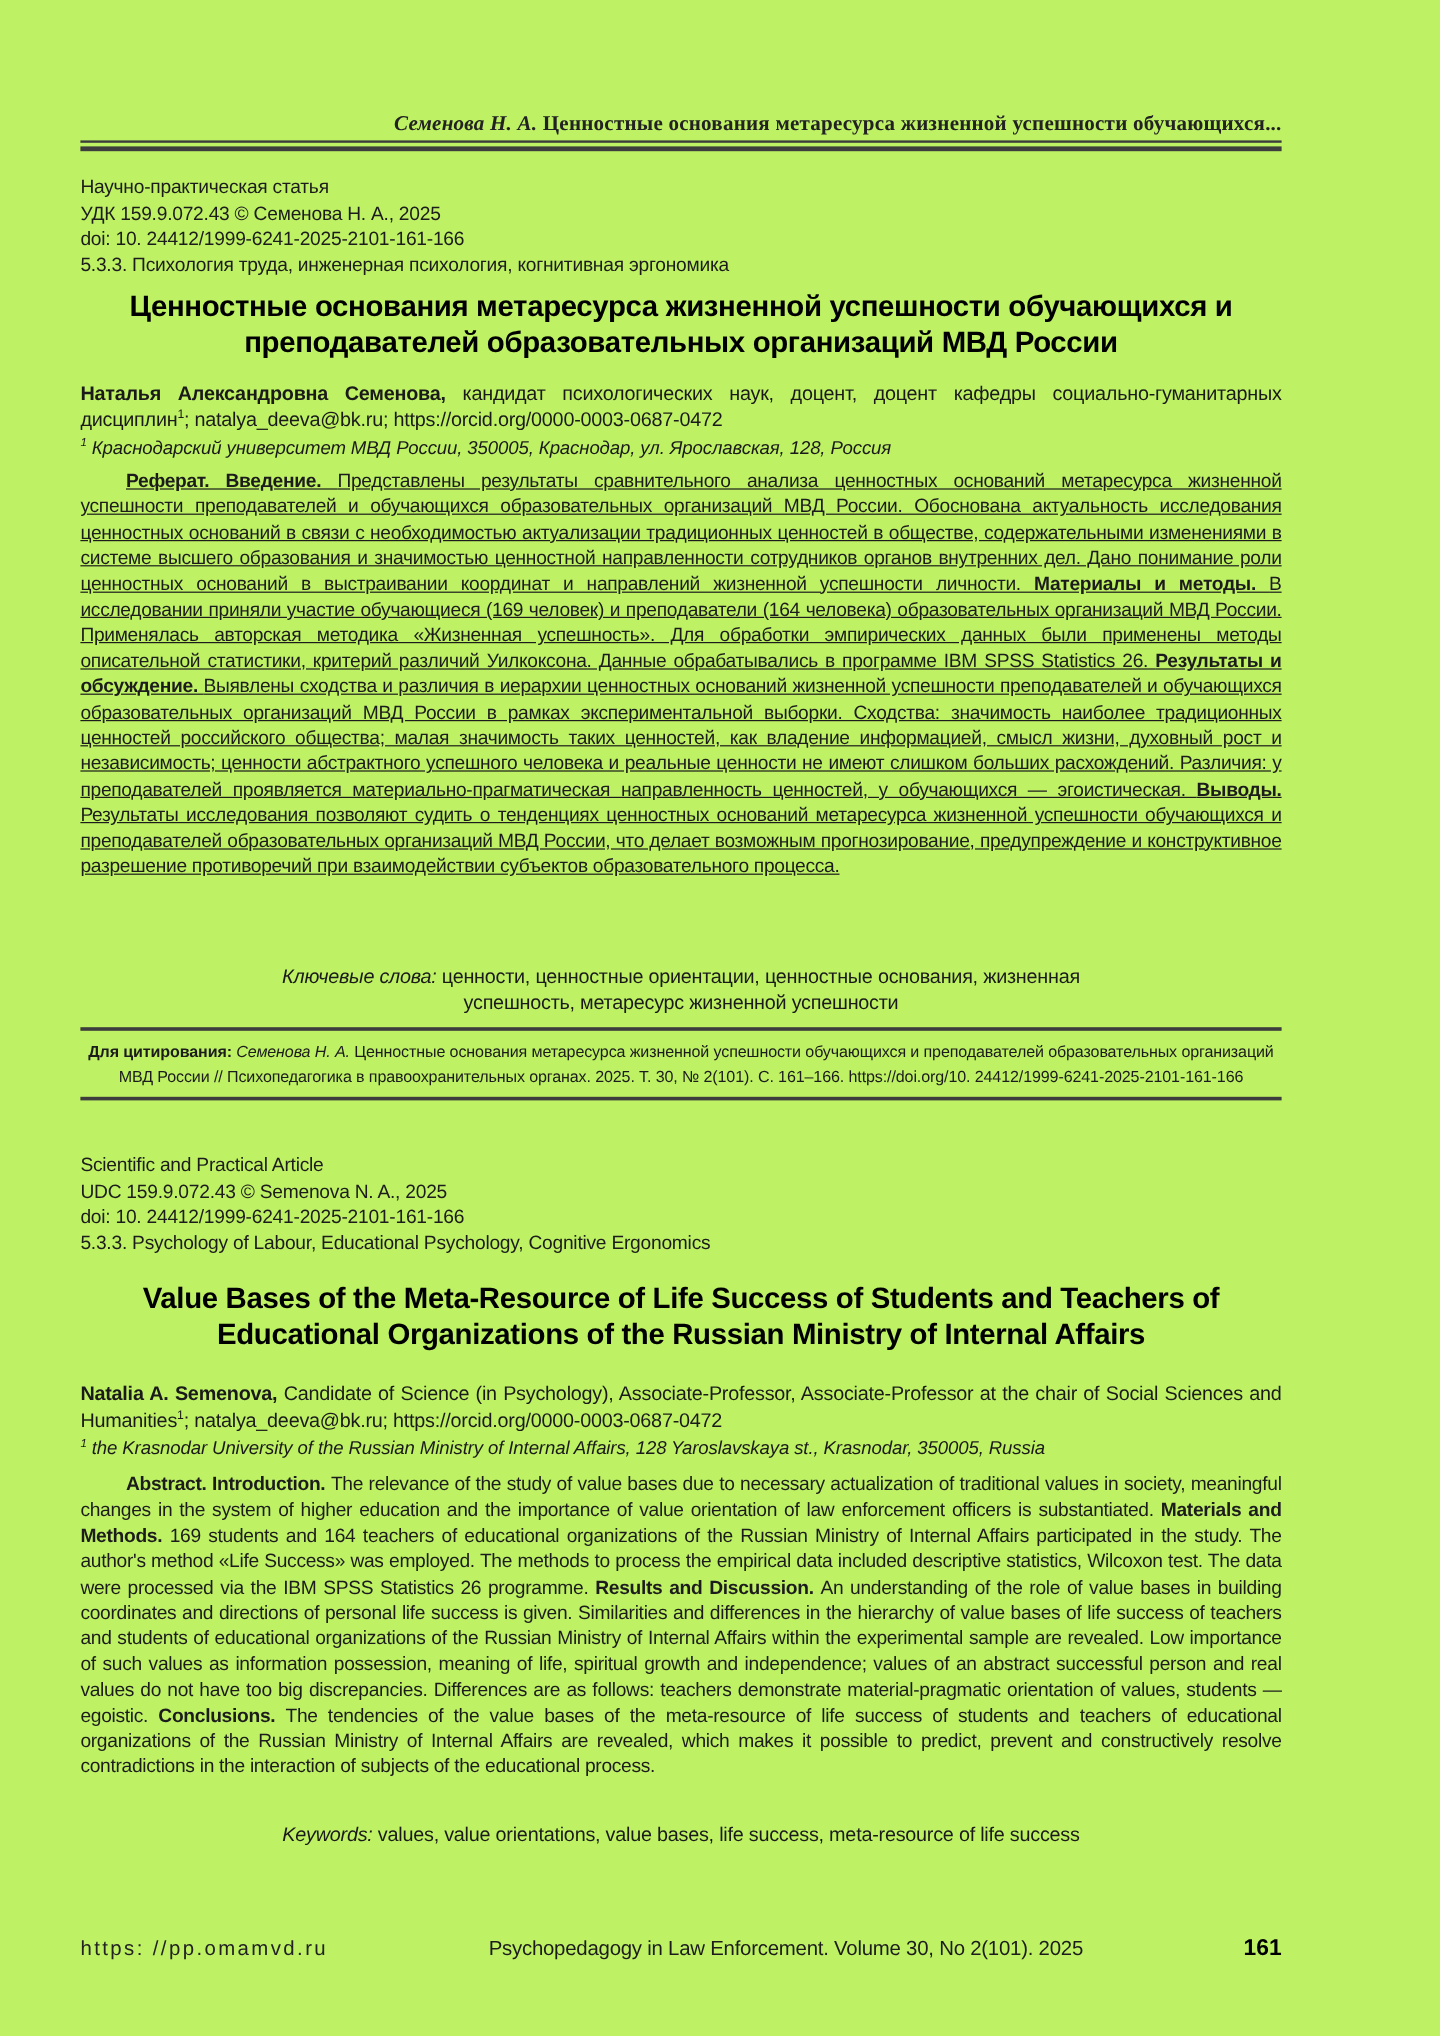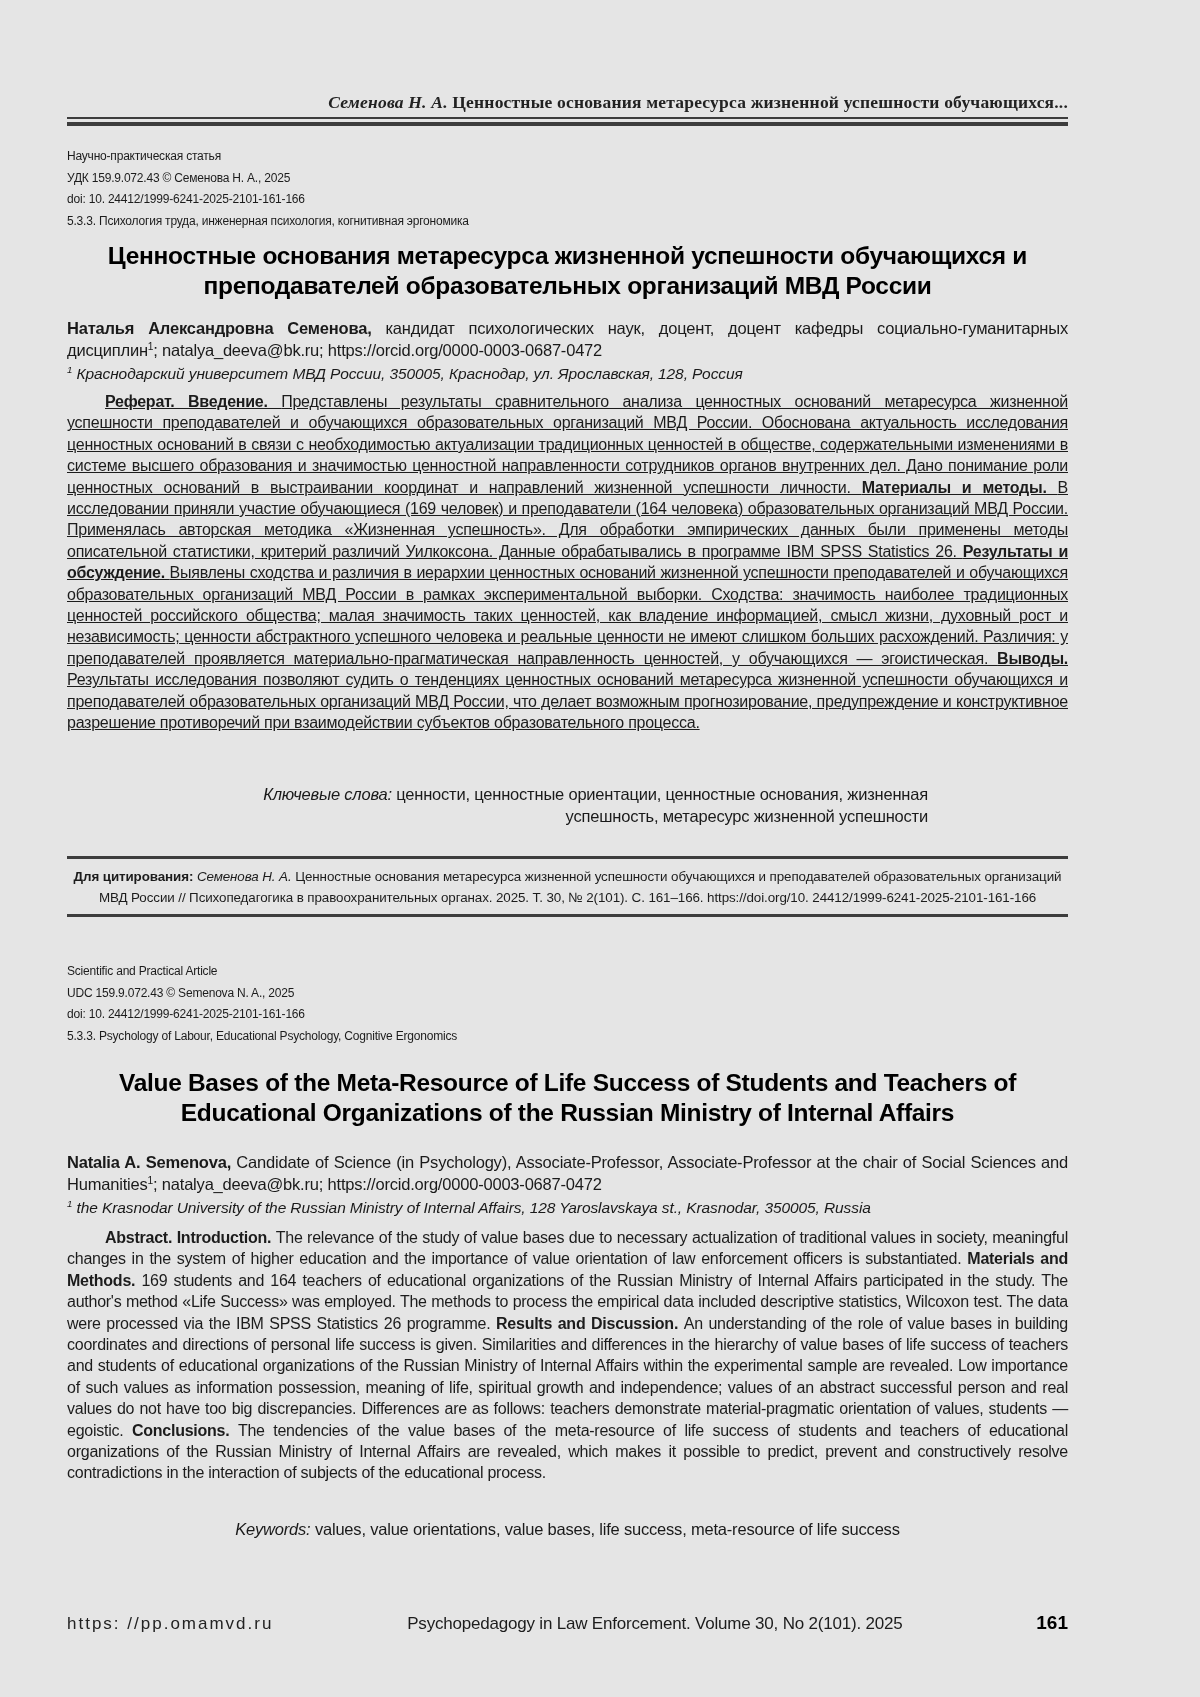--- a/index.html
+++ b/index.html
@@ -1,40 +1,40 @@
 <!DOCTYPE html>
 <html><head>
 <meta charset="utf-8">
 <style>
   html,body{margin:0;padding:0;background:#ffffff;}
   .page{
     position:relative;
     width:1200px;height:1697px;
-    background:#e5e5e5;
+    background:#bef264;
     font-family:"Liberation Sans","DejaVu Sans",sans-serif;
     color:#1a1a1a;
     overflow:hidden;
   }
   .col{position:absolute;left:67px;width:1001px;}
 
   
   .running-head{
     top:92px;text-align:right;
     font-family:"Liberation Serif","DejaVu Serif",serif;
     font-size:17.5px;font-weight:bold;color:#222;
     letter-spacing:0.2px;
   }
   .header-rule{
     top:117px;height:3px;
     border-top:2px solid #3d3d3d;
     border-bottom:4px solid #3d3d3d;
   }
 
   
-  .meta{font-size:12px;line-height:21.5px;letter-spacing:-0.2px;color:#1c1c1c;}
+  .meta{font-size:16px;line-height:21.5px;letter-spacing:-0.2px;color:#1c1c1c;}
   .ru-meta{top:146px;}
   .en-meta{top:961px;}
 
   
   .title{
     margin:0;text-align:center;font-weight:bold;color:#000;
     font-size:24.5px;line-height:29.5px;letter-spacing:-0.3px;
   }
   .ru-title{top:241px;}
   .en-title{top:1068px;}
@@ -50,21 +50,21 @@
   .en-affiliation{top:1199px;}
 
   .abstract{
     font-size:16px;line-height:21.4px;text-align:justify;
     text-indent:38px;letter-spacing:-0.25px;color:#1c1c1c;
   }
   .ru-abstract{top:391px;text-decoration:underline;}
   .en-abstract{top:1227px;}
 
   .keywords{text-align:center;font-size:16.5px;line-height:21.5px;letter-spacing:-0.2px;}
-  .ru-keywords{top:784px;padding:0 140px;width:721px;text-align:right;}
+  .ru-keywords{top:804px;padding:0 140px;width:721px;}
   .en-keywords{top:1519px;}
 
   
   .cite-rule{height:3px;background:#3d3d3d;}
   .cite-rule-top{top:856px;}
   .cite-rule-bottom{top:914px;}
   .citation{
     top:866px;text-align:center;
     font-size:13.4px;line-height:21px;letter-spacing:-0.1px;color:#1c1c1c;
   }

